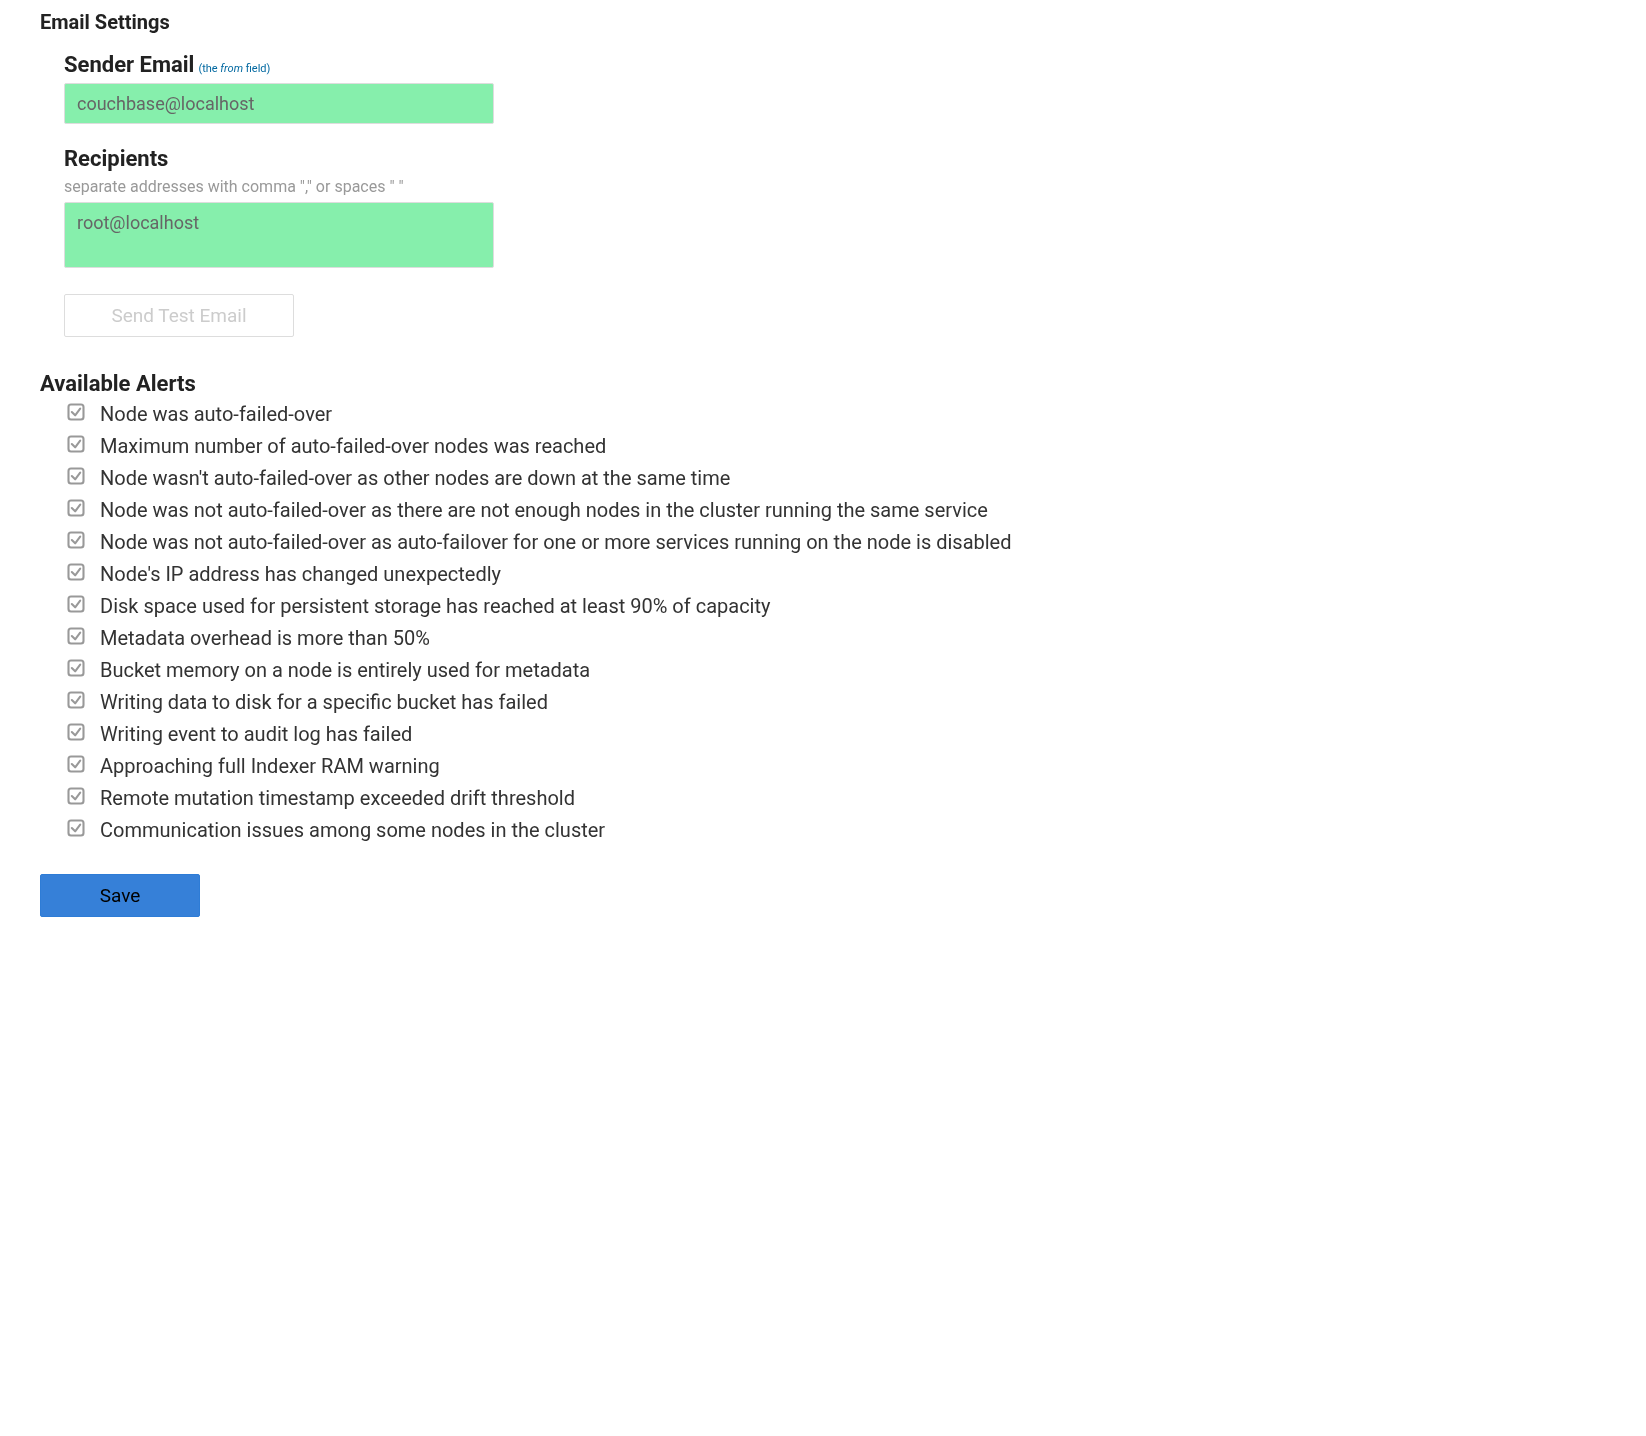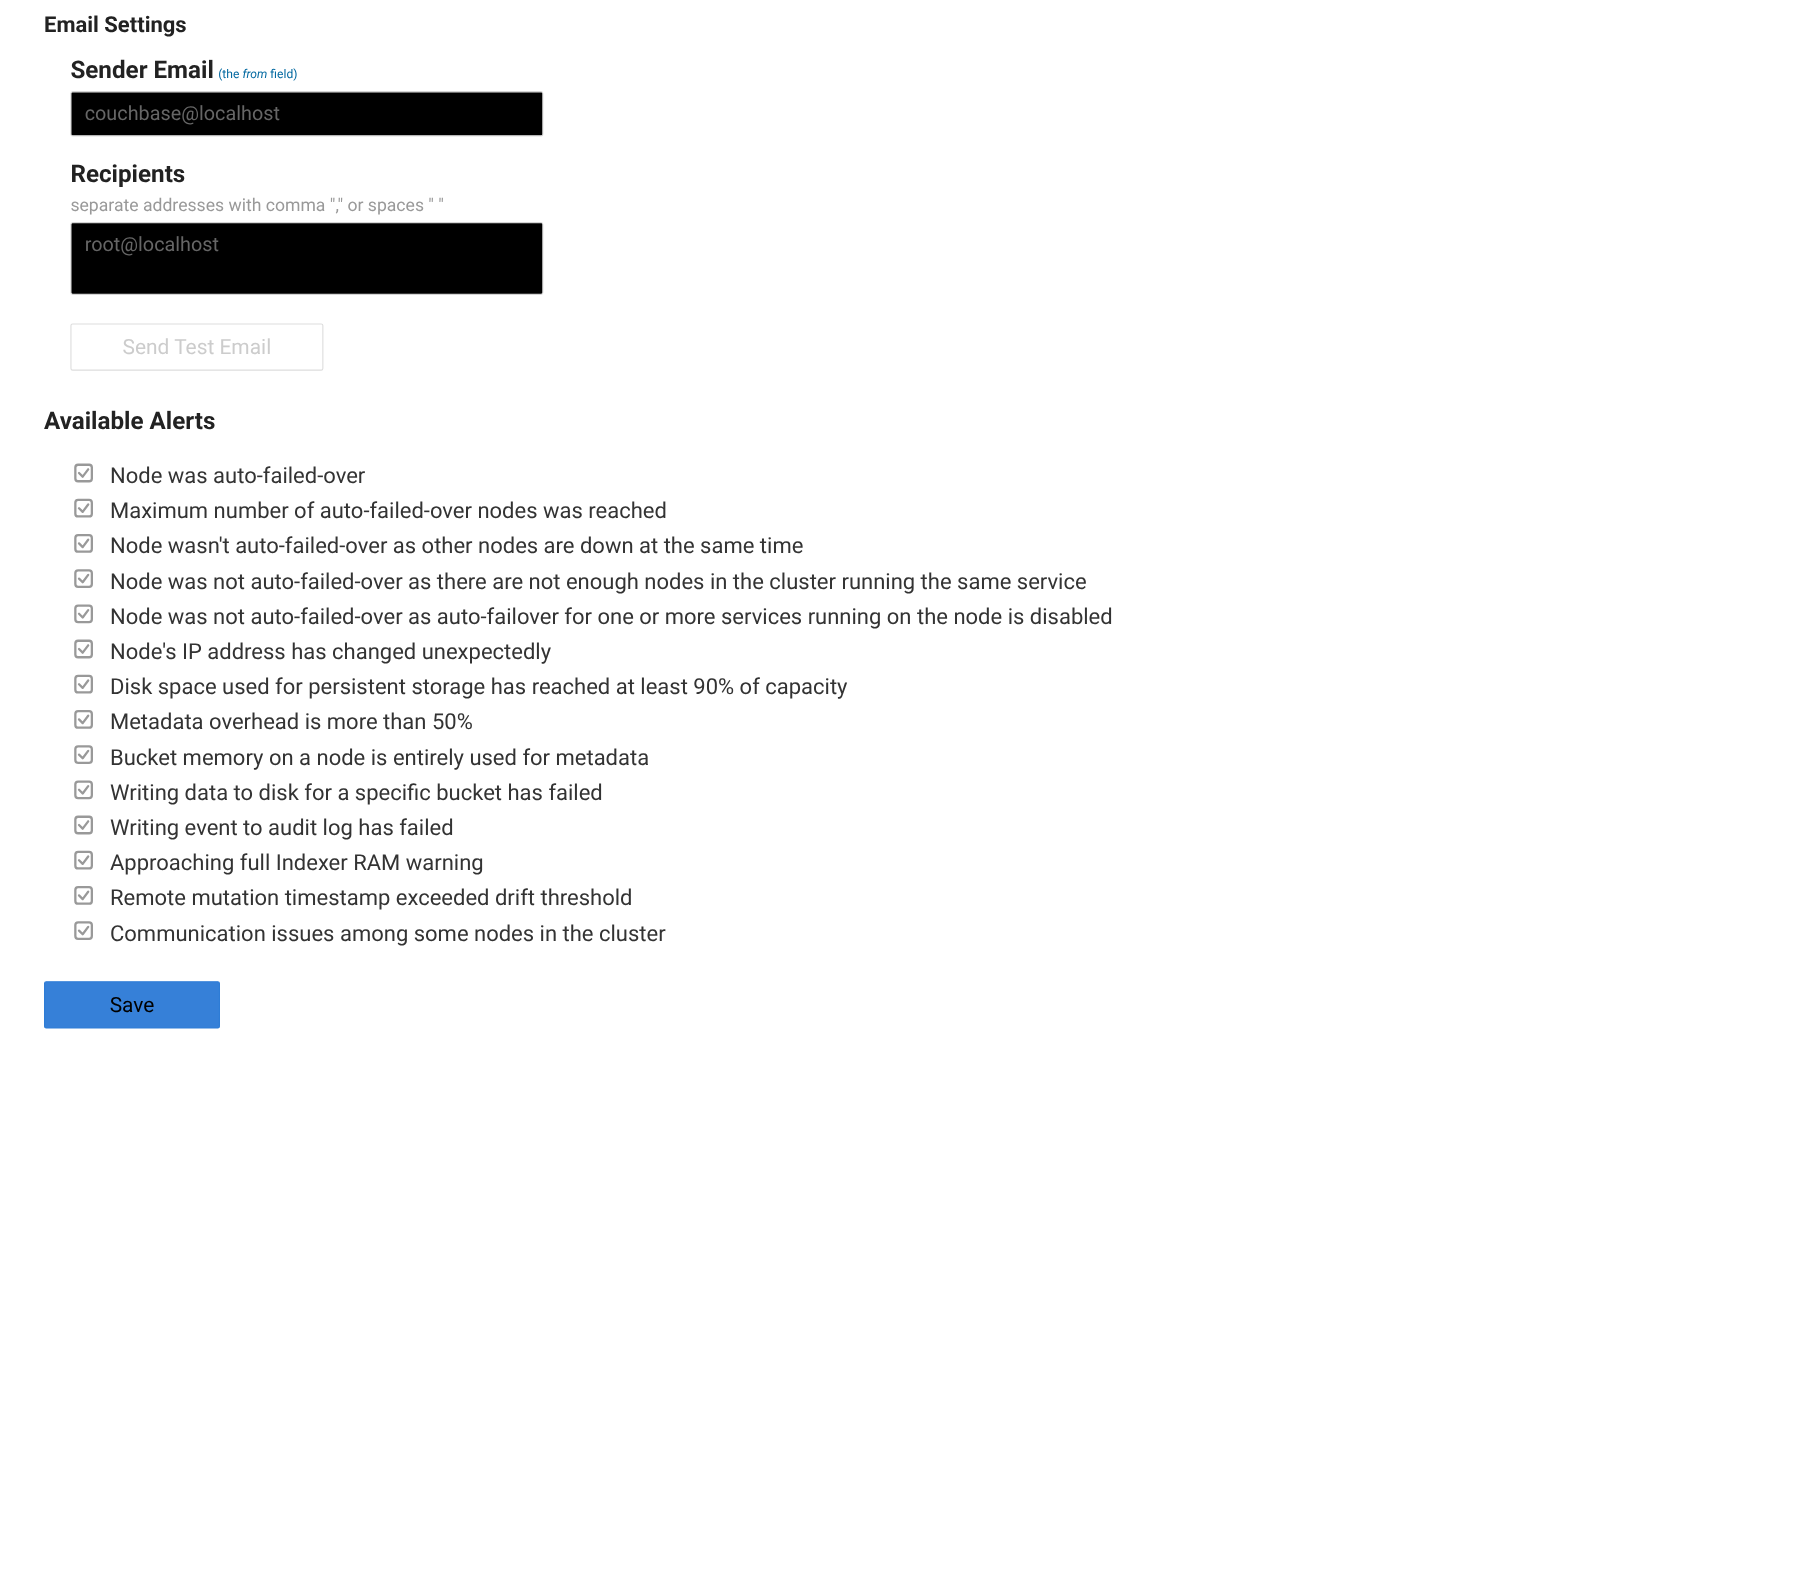--- a/index.html
+++ b/index.html
@@ -47,21 +47,21 @@
       margin-bottom: 6px;
     }
     input.text-field, textarea.text-field {
       width: 430px;
       padding: 9px 12px;
       font-size: 18px;
       border: 1px solid #ddd;
       border-radius: 2px;
       color: #666;
       font-family: inherit;
-      background: #000000;
+      background: #86efac;
     }
     textarea.text-field {
       height: 66px;
       resize: none;
     }
     input.text-field::placeholder, textarea.text-field::placeholder {
       color: #888;
     }
     .btn {
       display: inline-block;
@@ -83,21 +83,21 @@
       border: 1px solid #2e7cd6;
       background: #3680d8;
       color: #000000;
       min-width: 160px;
     }
     .alerts-title {
       font-weight: 700;
       font-size: 22px;
       color: #222;
       margin-top: 34px;
-      margin-bottom: 20px;
+      margin-bottom: 2px;
     }
     .alert-list {
       list-style: none;
       margin-left: 26px;
     }
     .alert-item {
       display: flex;
       padding: 4px 0;
       gap: 14px;
     }

